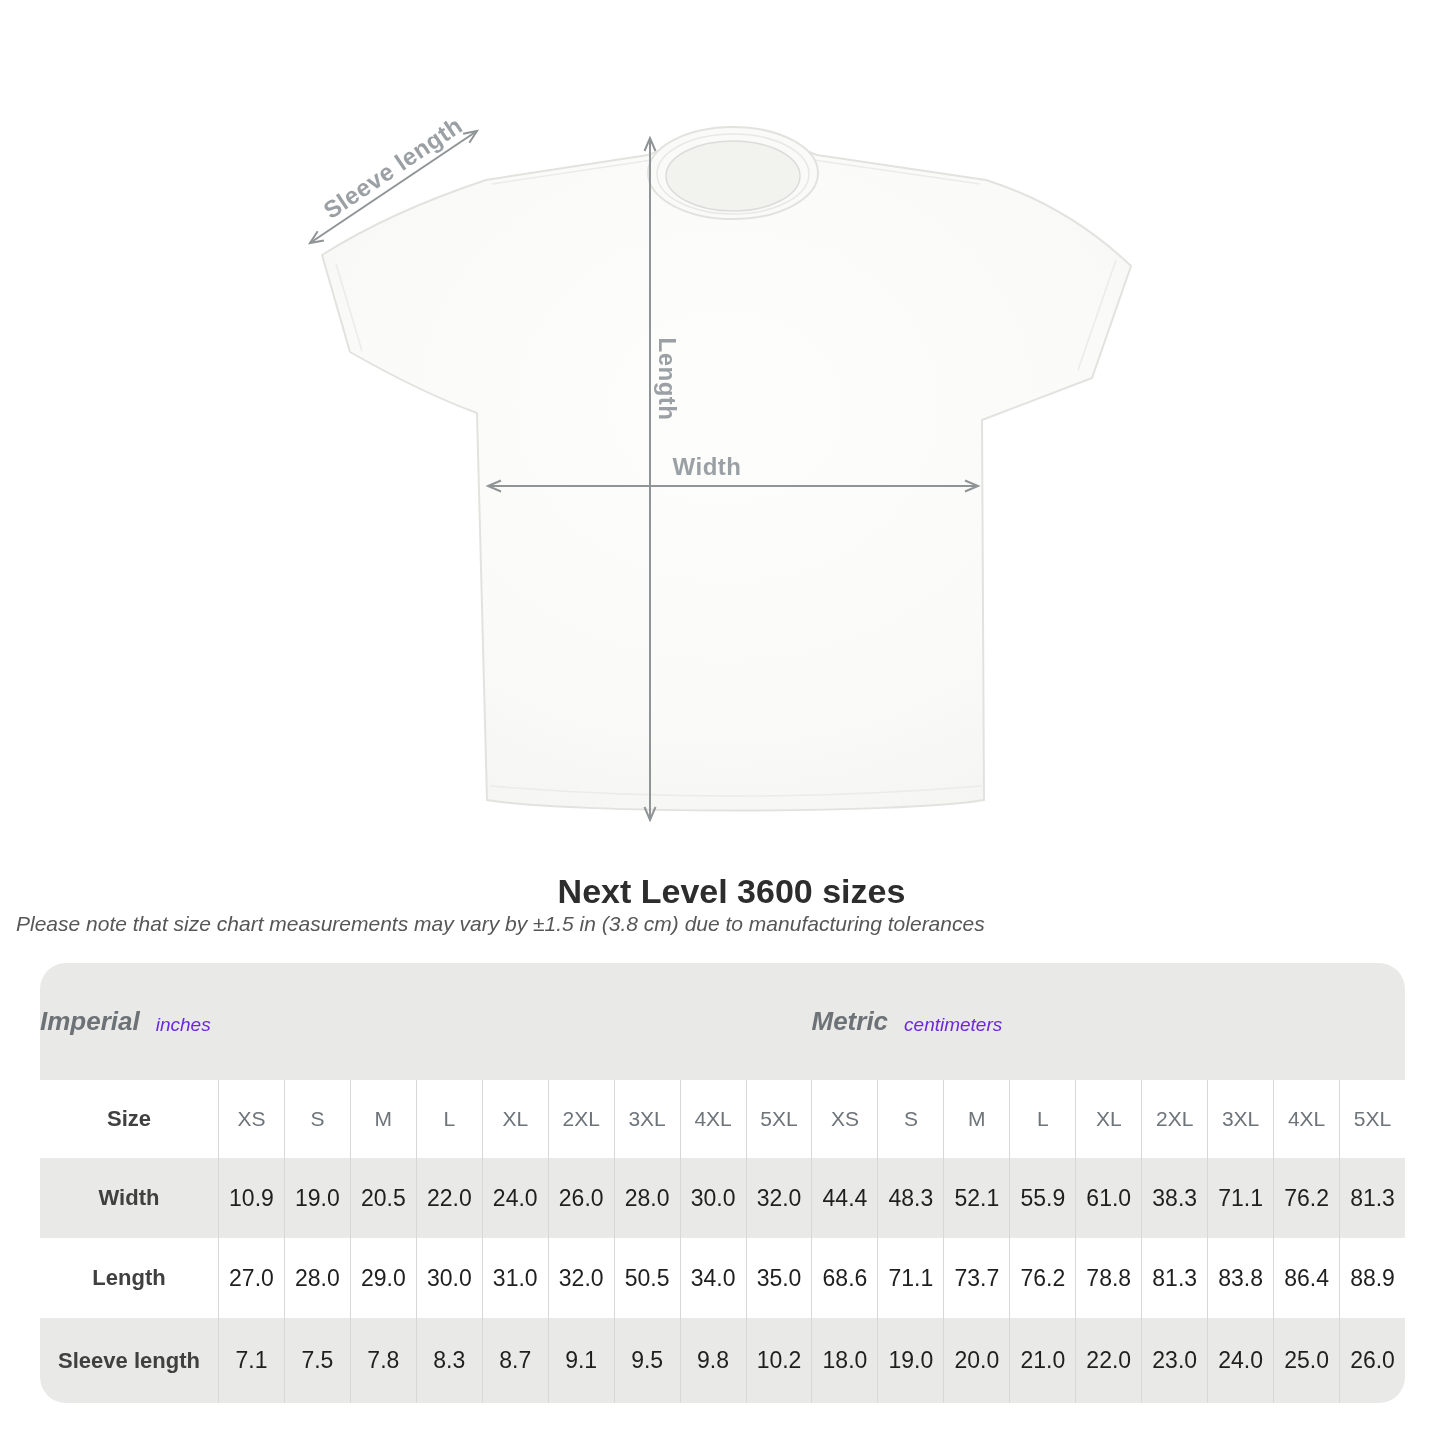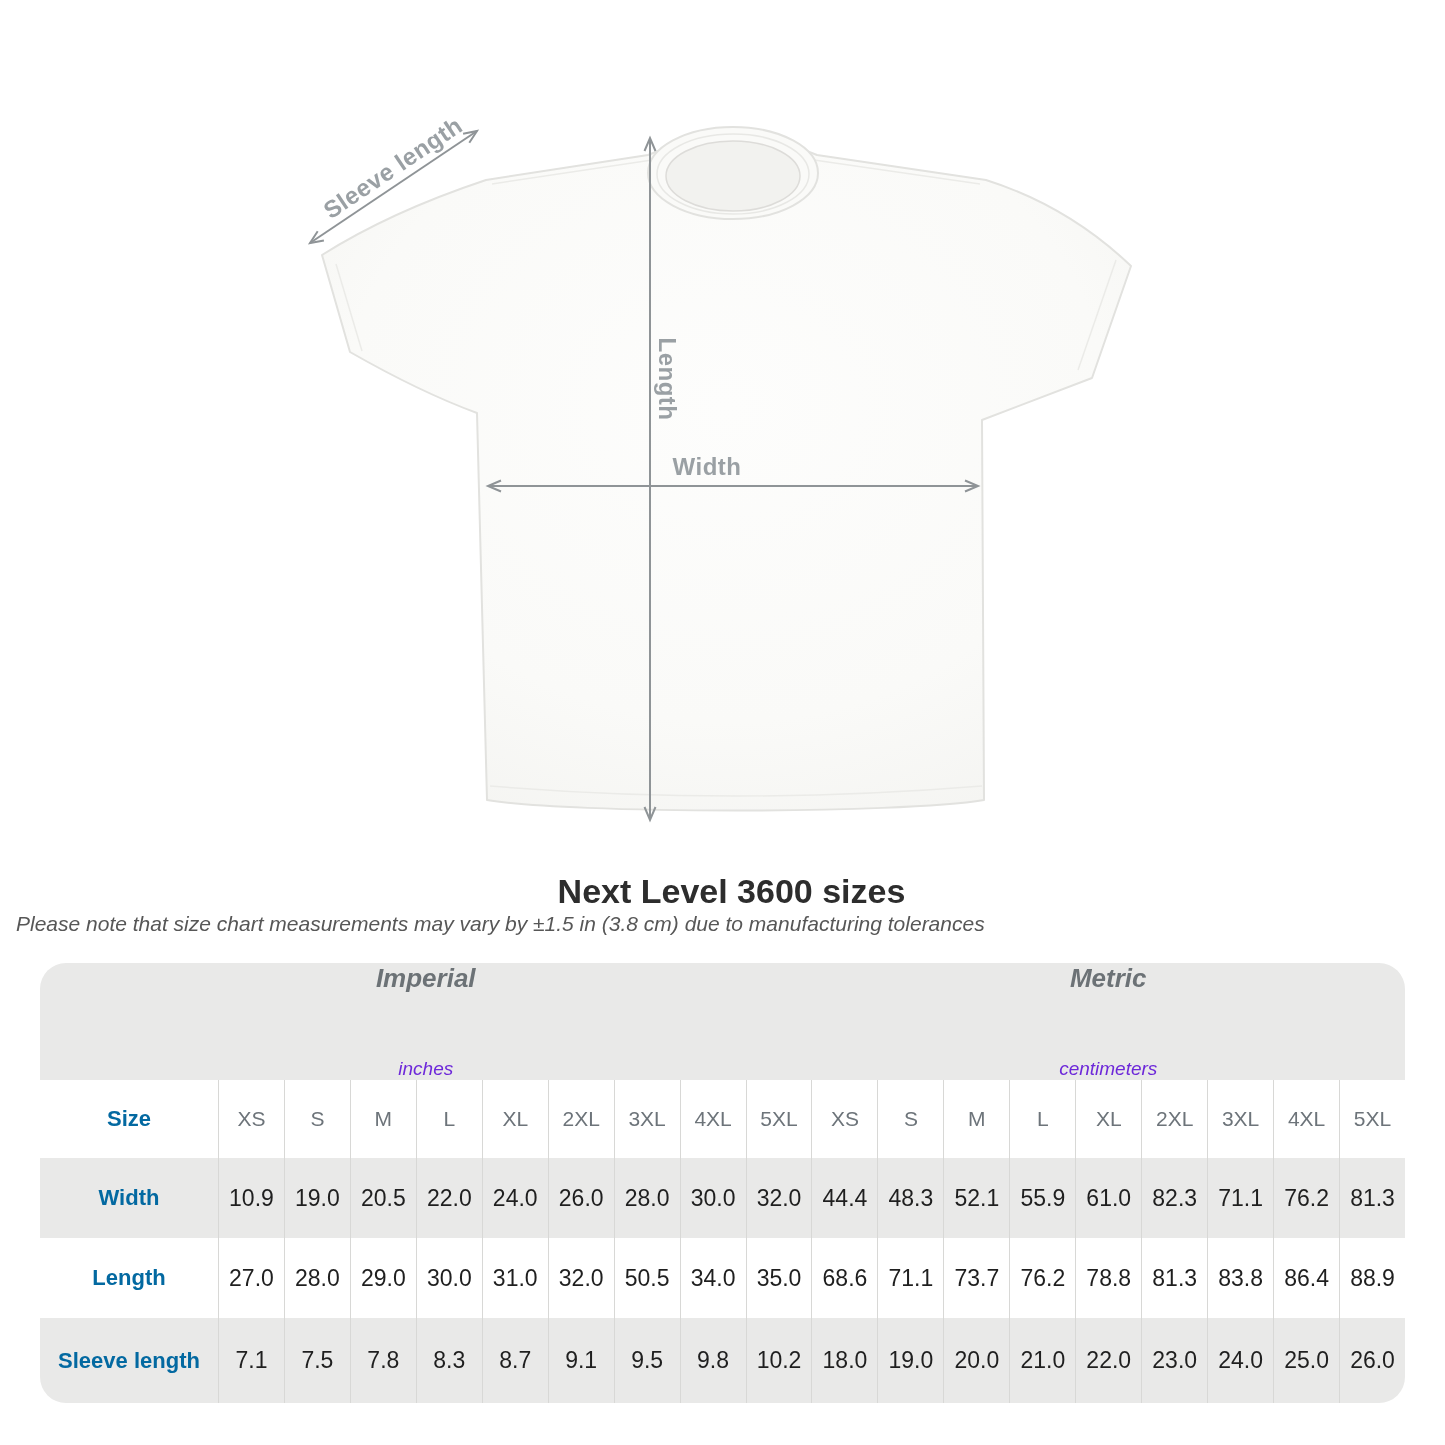--- a/index.html
+++ b/index.html
@@ -18,29 +18,29 @@
   .page-title { position:absolute; top:872px; left:0; width:100%; text-align:center;
                 font-size:34px; font-weight:bold; color:#2d2d2d;margin-left:9px; }
   .subtitle   { position:absolute; top:912px; left:16px; width:100%; text-align:left;
                 font-size:21px; font-style:italic; color:#575757; }
 
   
   .size-table { position:absolute; left:40px; top:963px; width:1365px; height:440px;
                 display:grid; grid-template-columns:178px repeat(18,1fr);
                 grid-template-rows:117px 78px 80px 80px 85px;
                 border-radius:26px; overflow:hidden; background:#ffffff; }
-  .band { background:#e9e9e8; display:flex; flex-direction:column;
-          align-items:center; justify-content:space-between;gap:16px; }
+  .band { background:#e9e9e8; display:flex; flex-direction:row;
+          align-items:center; justify-content:flex-start;gap:16px; }
   .band-imperial { grid-column:1/11; }
   .band-metric   { grid-column:11/20; }
   .g-label { font-size:26px; font-weight:bold; font-style:italic; color:#6c7276; }
   .g-unit  { font-size:19px; font-style:italic; color:#6d28d9; margin-top:7px; }
   .c   { display:flex; align-items:center; justify-content:center; }
   .head      { font-weight:normal; color:#6d747a; font-size:21px; }
-  .label-col { font-weight:bold; color:#0369a1; font-size:22px; }
+  .label-col { font-weight:bold; color:#404040; font-size:22px; }
   .val { font-size:23px; color:#1f1f1f; }
   .sep { border-left:1px solid #d8d8d6; }
   .stripe { background:#e9e9e8; }
 </style>
 </head>
 <body>
 
 <div id="page">
 
   <svg id="diagram-svg" viewBox="0 0 1445 880" xmlns="http://www.w3.org/2000/svg">
@@ -143,21 +143,21 @@
       <div class="c val sep stripe">24.0</div>
       <div class="c val sep stripe">26.0</div>
       <div class="c val sep stripe">28.0</div>
       <div class="c val sep stripe">30.0</div>
       <div class="c val sep stripe">32.0</div>
       <div class="c val sep stripe">44.4</div>
       <div class="c val sep stripe">48.3</div>
       <div class="c val sep stripe">52.1</div>
       <div class="c val sep stripe">55.9</div>
       <div class="c val sep stripe">61.0</div>
-      <div class="c val sep stripe">82.3</div>
+      <div class="c val sep stripe">38.3</div>
       <div class="c val sep stripe">71.1</div>
       <div class="c val sep stripe">76.2</div>
       <div class="c val sep stripe">81.3</div>
       <div class="c label-col">Length</div>
       <div class="c val sep">27.0</div>
       <div class="c val sep">28.0</div>
       <div class="c val sep">29.0</div>
       <div class="c val sep">30.0</div>
       <div class="c val sep">31.0</div>
       <div class="c val sep">32.0</div>

